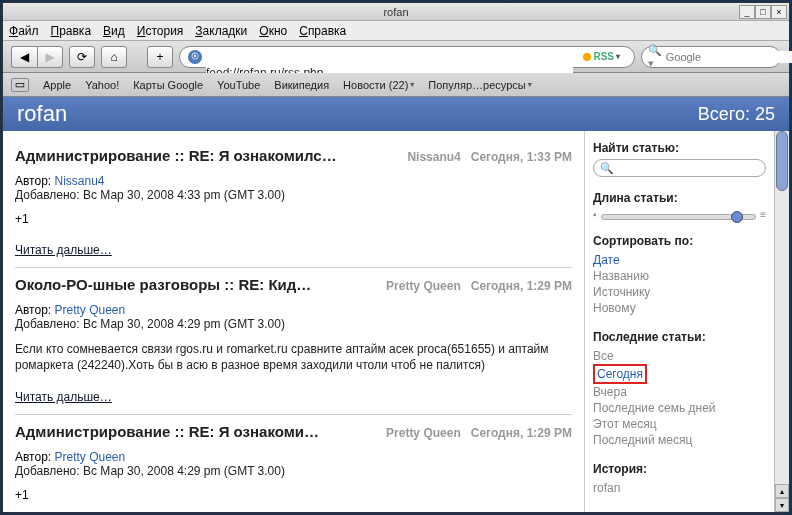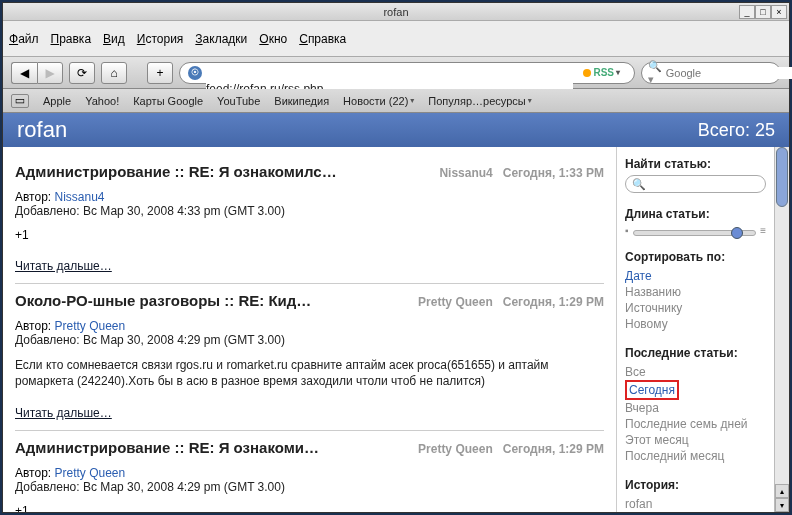--- a/index.html
+++ b/index.html
@@ -2,21 +2,21 @@
 <html><head>
 <meta charset="utf-8">
 <style>
 * { box-sizing: border-box; margin: 0; padding: 0; }
 body { font-family: "Lucida Grande", Arial, sans-serif; font-size: 11px; background: #1a3050; width: 792px; height: 515px; overflow: hidden; }
 .window { background: #ededed; width: 788px; height: 511px; margin: 2px; border: 1px solid #333; display: flex; flex-direction: column; }
 .titlebar { height: 18px; background: linear-gradient(#e8e8e8, #d0d0d0); display: flex; align-items: center; position: relative; border-bottom: 1px solid #aaa; }
 .titlebar-title { flex: 1; text-align: center; font-size: 11px; color: #333; }
 .win-controls { position: absolute; right: 2px; display: flex; gap: 0; }
 .win-btn { width: 16px; height: 14px; border: 1px solid #999; background: #eee; font-size: 9px; display: flex; align-items: center; justify-content: center; cursor: pointer; }
-.menubar { height: 36px; background: #ededed; display: flex; align-items: center; padding: 0 6px; gap: 12px; font-size: 12px; border-bottom: 1px solid #aaa; }
+.menubar { height: 20px; background: #ededed; display: flex; align-items: center; padding: 0 6px; gap: 12px; font-size: 12px; border-bottom: 1px solid #aaa; }
 .menubar span { cursor: pointer; text-decoration: underline; text-decoration-style: solid; text-decoration-color: transparent; }
 .menubar span:first-letter { text-decoration: underline; }
 .menubar-item { cursor: pointer; }
 .toolbar { height: 32px; background: linear-gradient(#e4e4e4, #c8c8c8); border-bottom: 1px solid #888; display: flex; align-items: center; padding: 0 8px; gap: 6px; }
 .tb-btn { width: 26px; height: 22px; border: 1px solid #888; border-radius: 3px; background: linear-gradient(#fff, #ddd); display: flex; align-items: center; justify-content: center; cursor: pointer; font-size: 12px; }
 .tb-btn-group { display: flex; }
 .tb-btn-group .tb-btn:first-child { border-radius: 3px 0 0 3px; border-right: none; }
 .tb-btn-group .tb-btn:last-child { border-radius: 0 3px 3px 0; }
 .url-bar { flex: 1; height: 22px; border: 1px solid #888; border-radius: 11px; background: #fff; display: flex; align-items: center; padding: 0 8px; gap: 4px; }
 .url-icon { width: 14px; height: 14px; background: #4a7ab8; border-radius: 50%; display: flex; align-items: center; justify-content: center; color: #fff; font-size: 8px; }
@@ -38,21 +38,21 @@
 .article { border-bottom: 1px solid #ccc; padding: 8px 0 10px; }
 .article-head { display: flex; justify-content: space-between; align-items: baseline; }
 .article-title { font-size: 15px; font-weight: bold; color: #222; white-space: nowrap; overflow: hidden; text-overflow: ellipsis; flex: 1; }
 .article-meta { font-size: 12px; color: #999; font-weight: bold; white-space: nowrap; }
 .article-author { margin-top: 10px; font-size: 12px; }
 .article-author a { color: #2a5db0; text-decoration: none; }
 .article-added { font-size: 12px; color: #222; }
 .article-body { margin-top: 10px; font-size: 12px; color: #222; line-height: 1.35; }
 .read-more { color: #0f172a; text-decoration: underline; font-size: 12px; display: inline-block; margin-top: 17px; }
 .plus { font-size: 12px; margin-top: 10px; }
-.sidebar { width: 158px; border-left: 1px solid #ccc; padding: 10px 8px; font-size: 12px; display: flex; flex-direction: column; gap: 14px; overflow-y: auto; }
+.sidebar { width: 190px; border-left: 1px solid #ccc; padding: 10px 8px; font-size: 12px; display: flex; flex-direction: column; gap: 14px; overflow-y: auto; }
 .sb-section-title { font-weight: bold; color: #222; margin-bottom: 4px; }
 .sb-search { width: 100%; height: 18px; border: 1px solid #aaa; border-radius: 9px; padding: 0 6px; display: flex; align-items: center; }
 .sb-search input { border: none; outline: none; width: 100%; font-size: 10px; }
 .slider { width: 100%; height: 6px; background: #ddd; border: 1px solid #aaa; border-radius: 3px; position: relative; margin-top: 4px; }
 .slider-thumb { position: absolute; right: 12px; top: -4px; width: 12px; height: 12px; background: #6b8cd4; border: 1px solid #456; border-radius: 50%; }
 .slider-wrap { display: flex; align-items: center; gap: 4px; }
 .slider-tick { color: #888; font-size: 10px; }
 .sb-list a, .sb-list span { display: block; color: #888; text-decoration: none; padding: 1px 0; cursor: pointer; }
 .sb-list .active { color: #2a5db0; }
 .highlight { border: 2px solid #d22; padding: 1px 2px !important; display: inline-block !important; }

